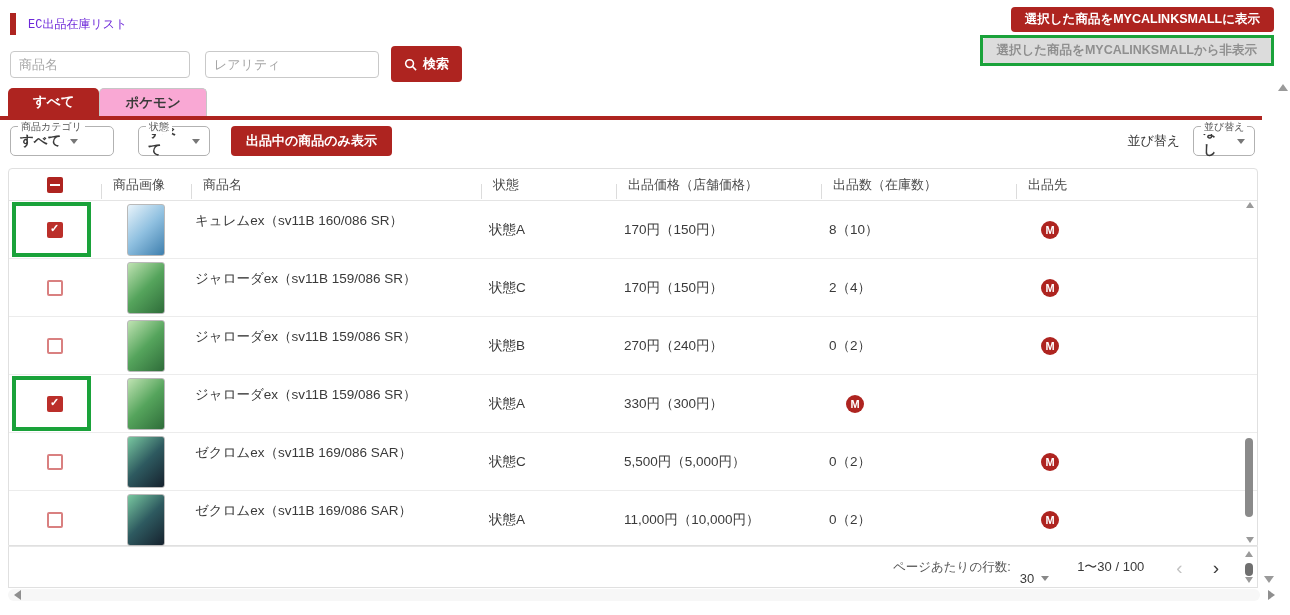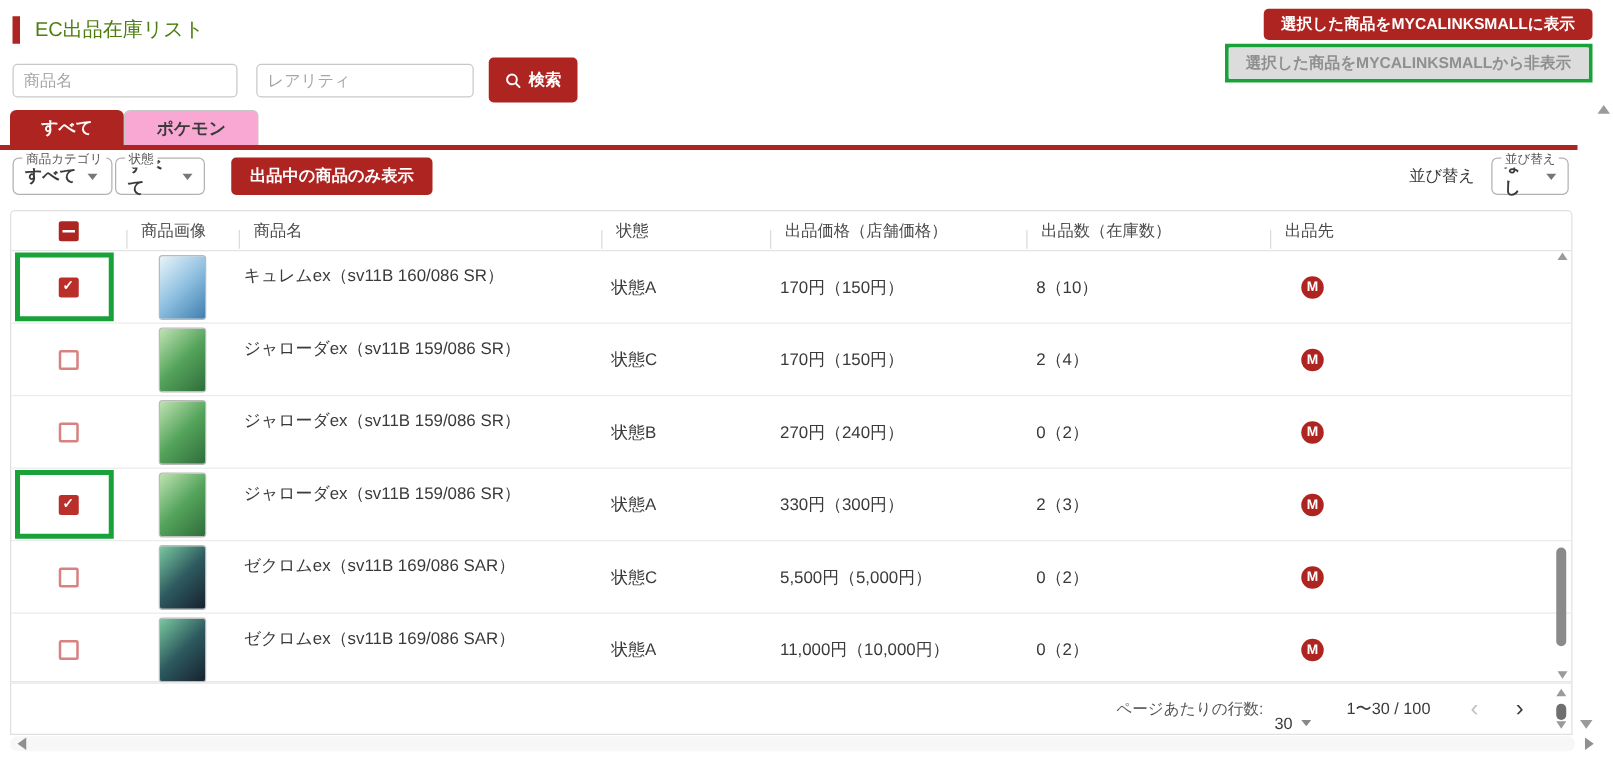--- a/index.html
+++ b/index.html
@@ -10,21 +10,21 @@
     --tbl-border:#e4e4e4;
     --txt:#3a3a3a;
   }
   html,body{margin:0;padding:0;background:#fff;}
   .app{position:relative;width:1290px;height:615px;background:#fff;overflow:hidden;
        font-family:"Liberation Sans",sans-serif;color:var(--txt);font-size:13px;}
 
   
   .title-wrap{position:absolute;left:10px;top:13px;display:flex;align-items:center;gap:12px;}
   .title-accent{width:6px;height:22px;background:var(--red);}
-  .title-text{font-size:16px;color:#4d7c0f;}
+  .title-text{font-size:12px;color:#6d28d9;font-family:Liberation Mono, monospace;}
 
   
   .top-actions{position:absolute;right:16px;top:7px;display:flex;flex-direction:column;align-items:flex-end;gap:3px;}
   .btn{border:none;border-radius:4px;font-family:inherit;cursor:pointer;}
   .btn-red{background:var(--red);color:#fff;font-weight:bold;}
   .btn-action{height:25px;padding:0 14px;font-size:12.5px;}
   .green-outline{border:3px solid var(--green);}
   .btn-disabled{background:#dcdcdc;color:#8f8f8f;font-weight:bold;height:25px;padding:0 14px;font-size:12.5px;border-radius:2px;}
 
   
@@ -45,21 +45,21 @@
   .red-rule{position:absolute;left:0;top:116px;width:1262px;height:4px;background:var(--red);}
 
   
   .filters{position:absolute;left:10px;top:126px;display:flex;align-items:center;}
   .select{position:relative;border:1px solid #b2b2b2;border-radius:5px;height:30px;box-sizing:border-box;
        display:flex;align-items:center;padding:0 9px;font-weight:bold;font-size:13.5px;background:#fff;cursor:pointer;}
   .select .flabel{position:absolute;top:-7px;left:7px;background:#fff;padding:0 3px;
        font-size:10px;font-weight:normal;color:#555;white-space:nowrap;}
   .caret{width:0;height:0;border-left:4px solid transparent;border-right:4px solid transparent;
        border-top:5px solid #777;display:inline-block;margin-left:9px;}
-  .sel-cat{width:80px;margin-right:2px;}
+  .sel-cat{width:104px;margin-right:24px;}
   .sel-state{width:72px;margin-right:21px;}
   .btn-listing{height:30px;padding:0 15px;font-size:13px;}
   .sort-group{position:absolute;right:35px;top:126px;display:flex;align-items:center;gap:13px;}
   .sort-text{font-size:13px;color:#3a3a3a;}
   .sel-sort{width:62px;justify-content:space-between;}
 
   
   .card{position:absolute;left:8px;top:168px;width:1250px;height:378px;box-sizing:border-box;
         border:1px solid #e0e0e0;border-radius:4px 4px 0 0;background:#fff;}
   .thead{display:flex;align-items:center;height:31px;border-bottom:1px solid var(--tbl-border);
@@ -253,21 +253,20 @@
     <div class="td td-check">
       <div class="green-box" style="display: block;"></div>
       <span class="cb checked"></span>
     </div>
     <div class="td td-img">
       <span class="card-img" style="background: linear-gradient(135deg, rgb(191, 227, 178) 0%, rgb(85, 164, 92) 50%, rgb(47, 109, 58) 100%);"></span>
     </div>
     <div class="td td-name">ジャローダex（sv11B 159/086 SR）</div>
     <div class="td td-status">状態A</div>
     <div class="td td-price">330円（300円）</div>
-    <div class="td td-count">2（3）</div>
     <div class="td td-dest">
       <span class="m-badge">M</span>
     </div>
   </div>
 
   <div class="tr">
     <div class="td td-check">
 
       <span class="cb unchecked"></span>
     </div>

